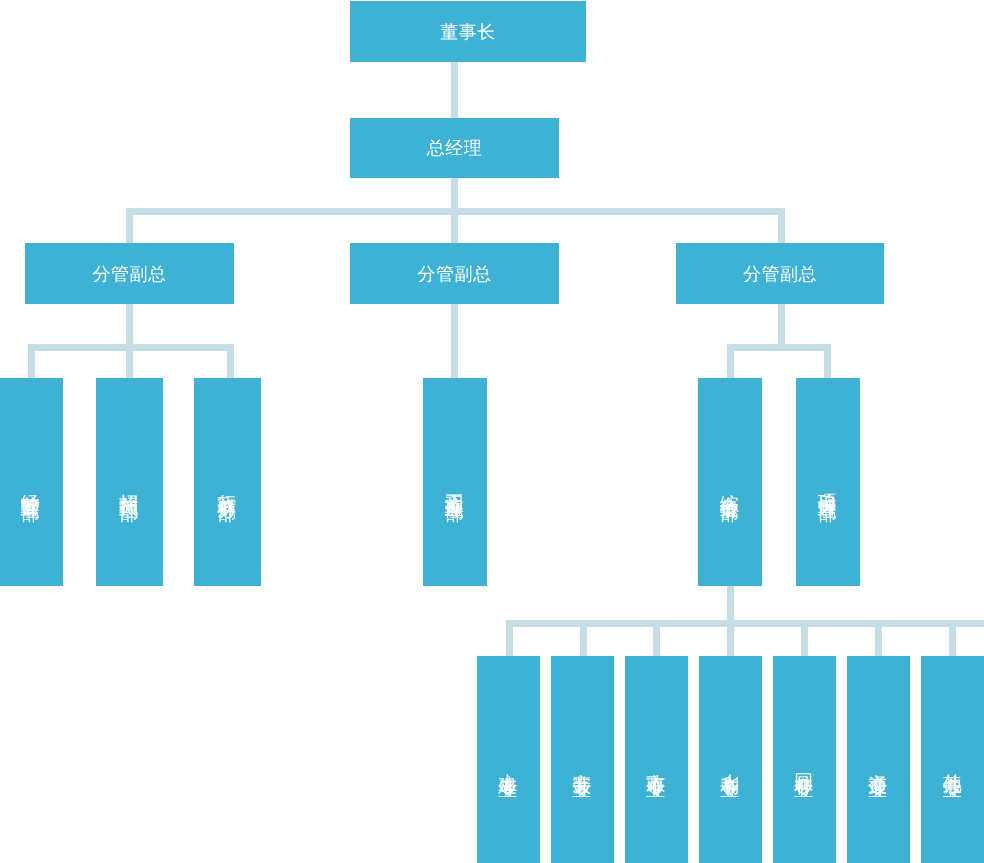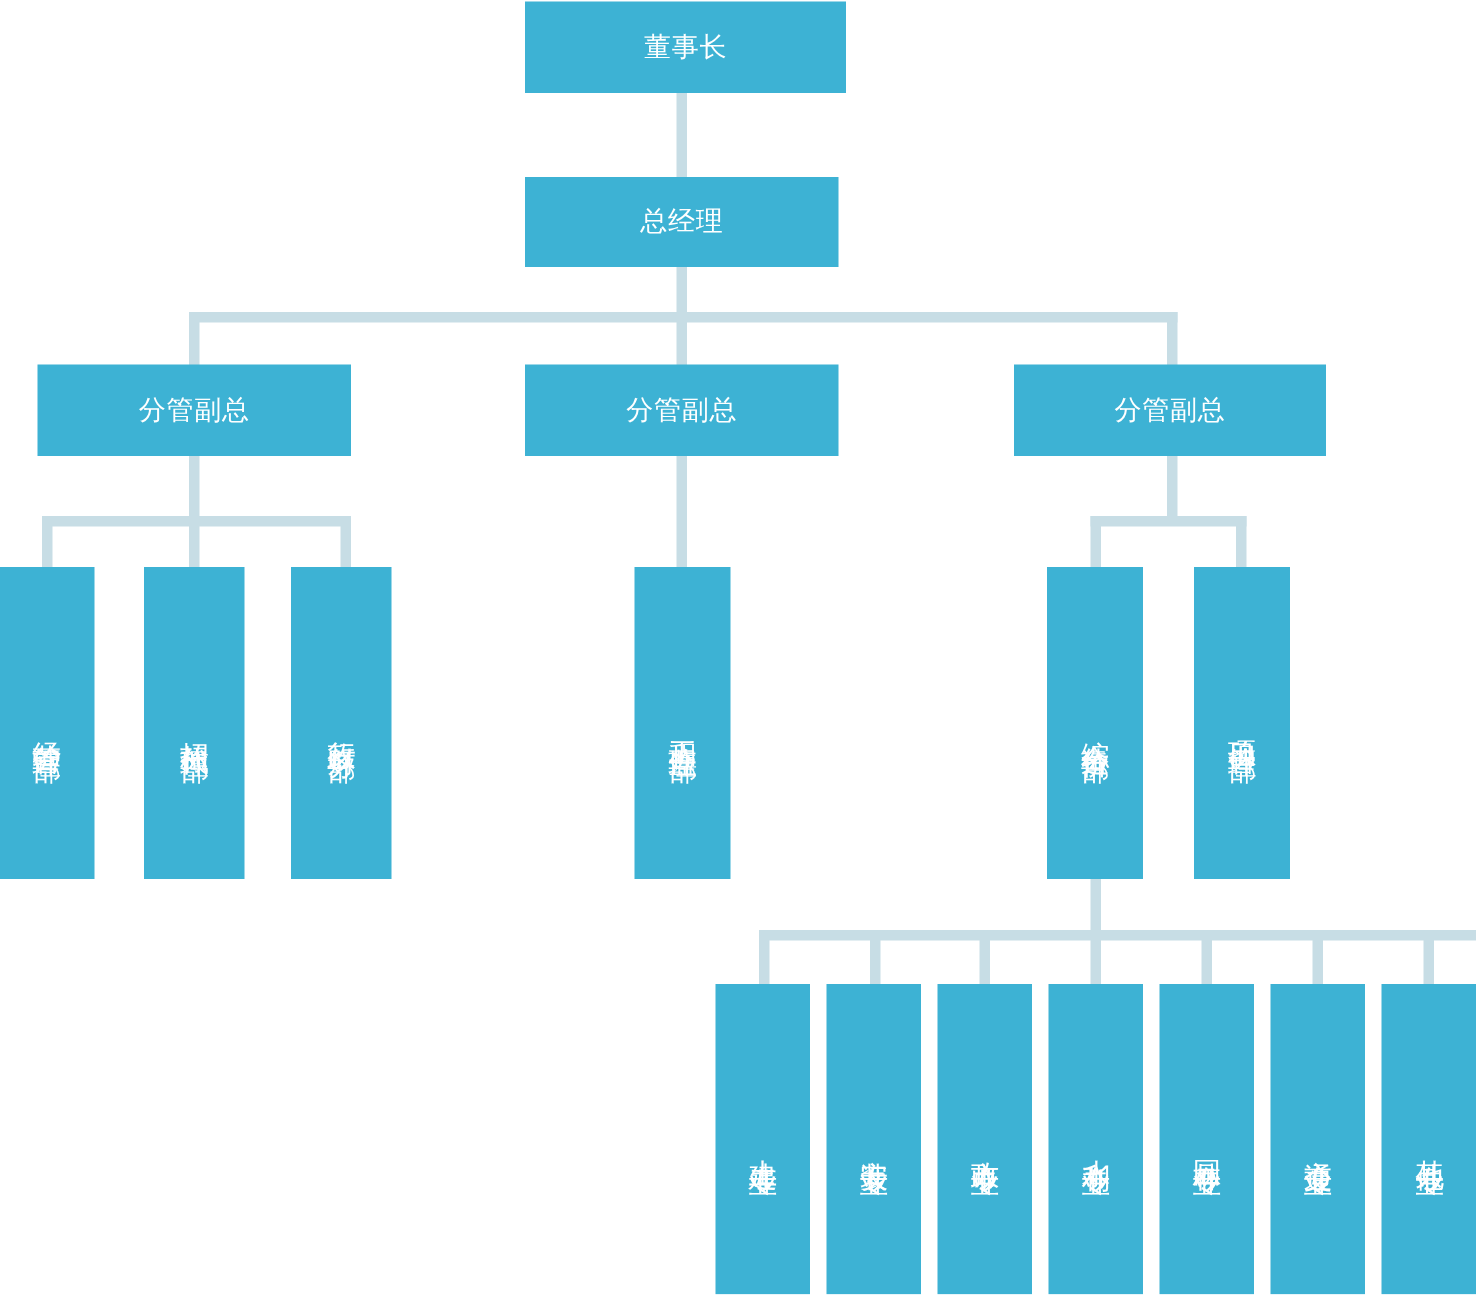--- a/index.html
+++ b/index.html
@@ -80,21 +80,21 @@
       <div class="conn" style="left: 506px; top: 620px; width: 478px; height: 7px; background: rgb(199, 221, 229);"></div>
       <div class="conn" style="left: 506px; top: 620px; width: 7px; height: 38px; background: rgb(199, 221, 229);"></div>
       <div class="conn" style="left: 580px; top: 620px; width: 7px; height: 38px; background: rgb(199, 221, 229);"></div>
       <div class="conn" style="left: 653px; top: 620px; width: 7px; height: 38px; background: rgb(199, 221, 229);"></div>
       <div class="conn" style="left: 727px; top: 620px; width: 7px; height: 38px; background: rgb(199, 221, 229);"></div>
       <div class="conn" style="left: 801px; top: 620px; width: 7px; height: 38px; background: rgb(199, 221, 229);"></div>
       <div class="conn" style="left: 875px; top: 620px; width: 7px; height: 38px; background: rgb(199, 221, 229);"></div>
       <div class="conn" style="left: 949px; top: 620px; width: 7px; height: 38px; background: rgb(199, 221, 229);"></div>
     </div>
   <div id="node-layer">
-      <div class="node horiz" style="left: 350px; top: 1px; width: 214px; height: 61px; background: rgb(61, 178, 212); color: rgb(255, 255, 255);">
+      <div class="node horiz" style="left: 350px; top: 1px; width: 236px; height: 61px; background: rgb(61, 178, 212); color: rgb(255, 255, 255);">
         <span class="lbl">董事长</span>
       </div>
       <div class="node horiz" style="left: 350px; top: 118px; width: 209px; height: 60px; background: rgb(61, 178, 212); color: rgb(255, 255, 255);">
         <span class="lbl">总经理</span>
       </div>
       <div class="node horiz" style="left: 25px; top: 243px; width: 209px; height: 61px; background: rgb(61, 178, 212); color: rgb(255, 255, 255);">
         <span class="lbl">分管副总</span>
       </div>
       <div class="node horiz" style="left: 350px; top: 243px; width: 209px; height: 61px; background: rgb(61, 178, 212); color: rgb(255, 255, 255);">
         <span class="lbl">分管副总</span>

